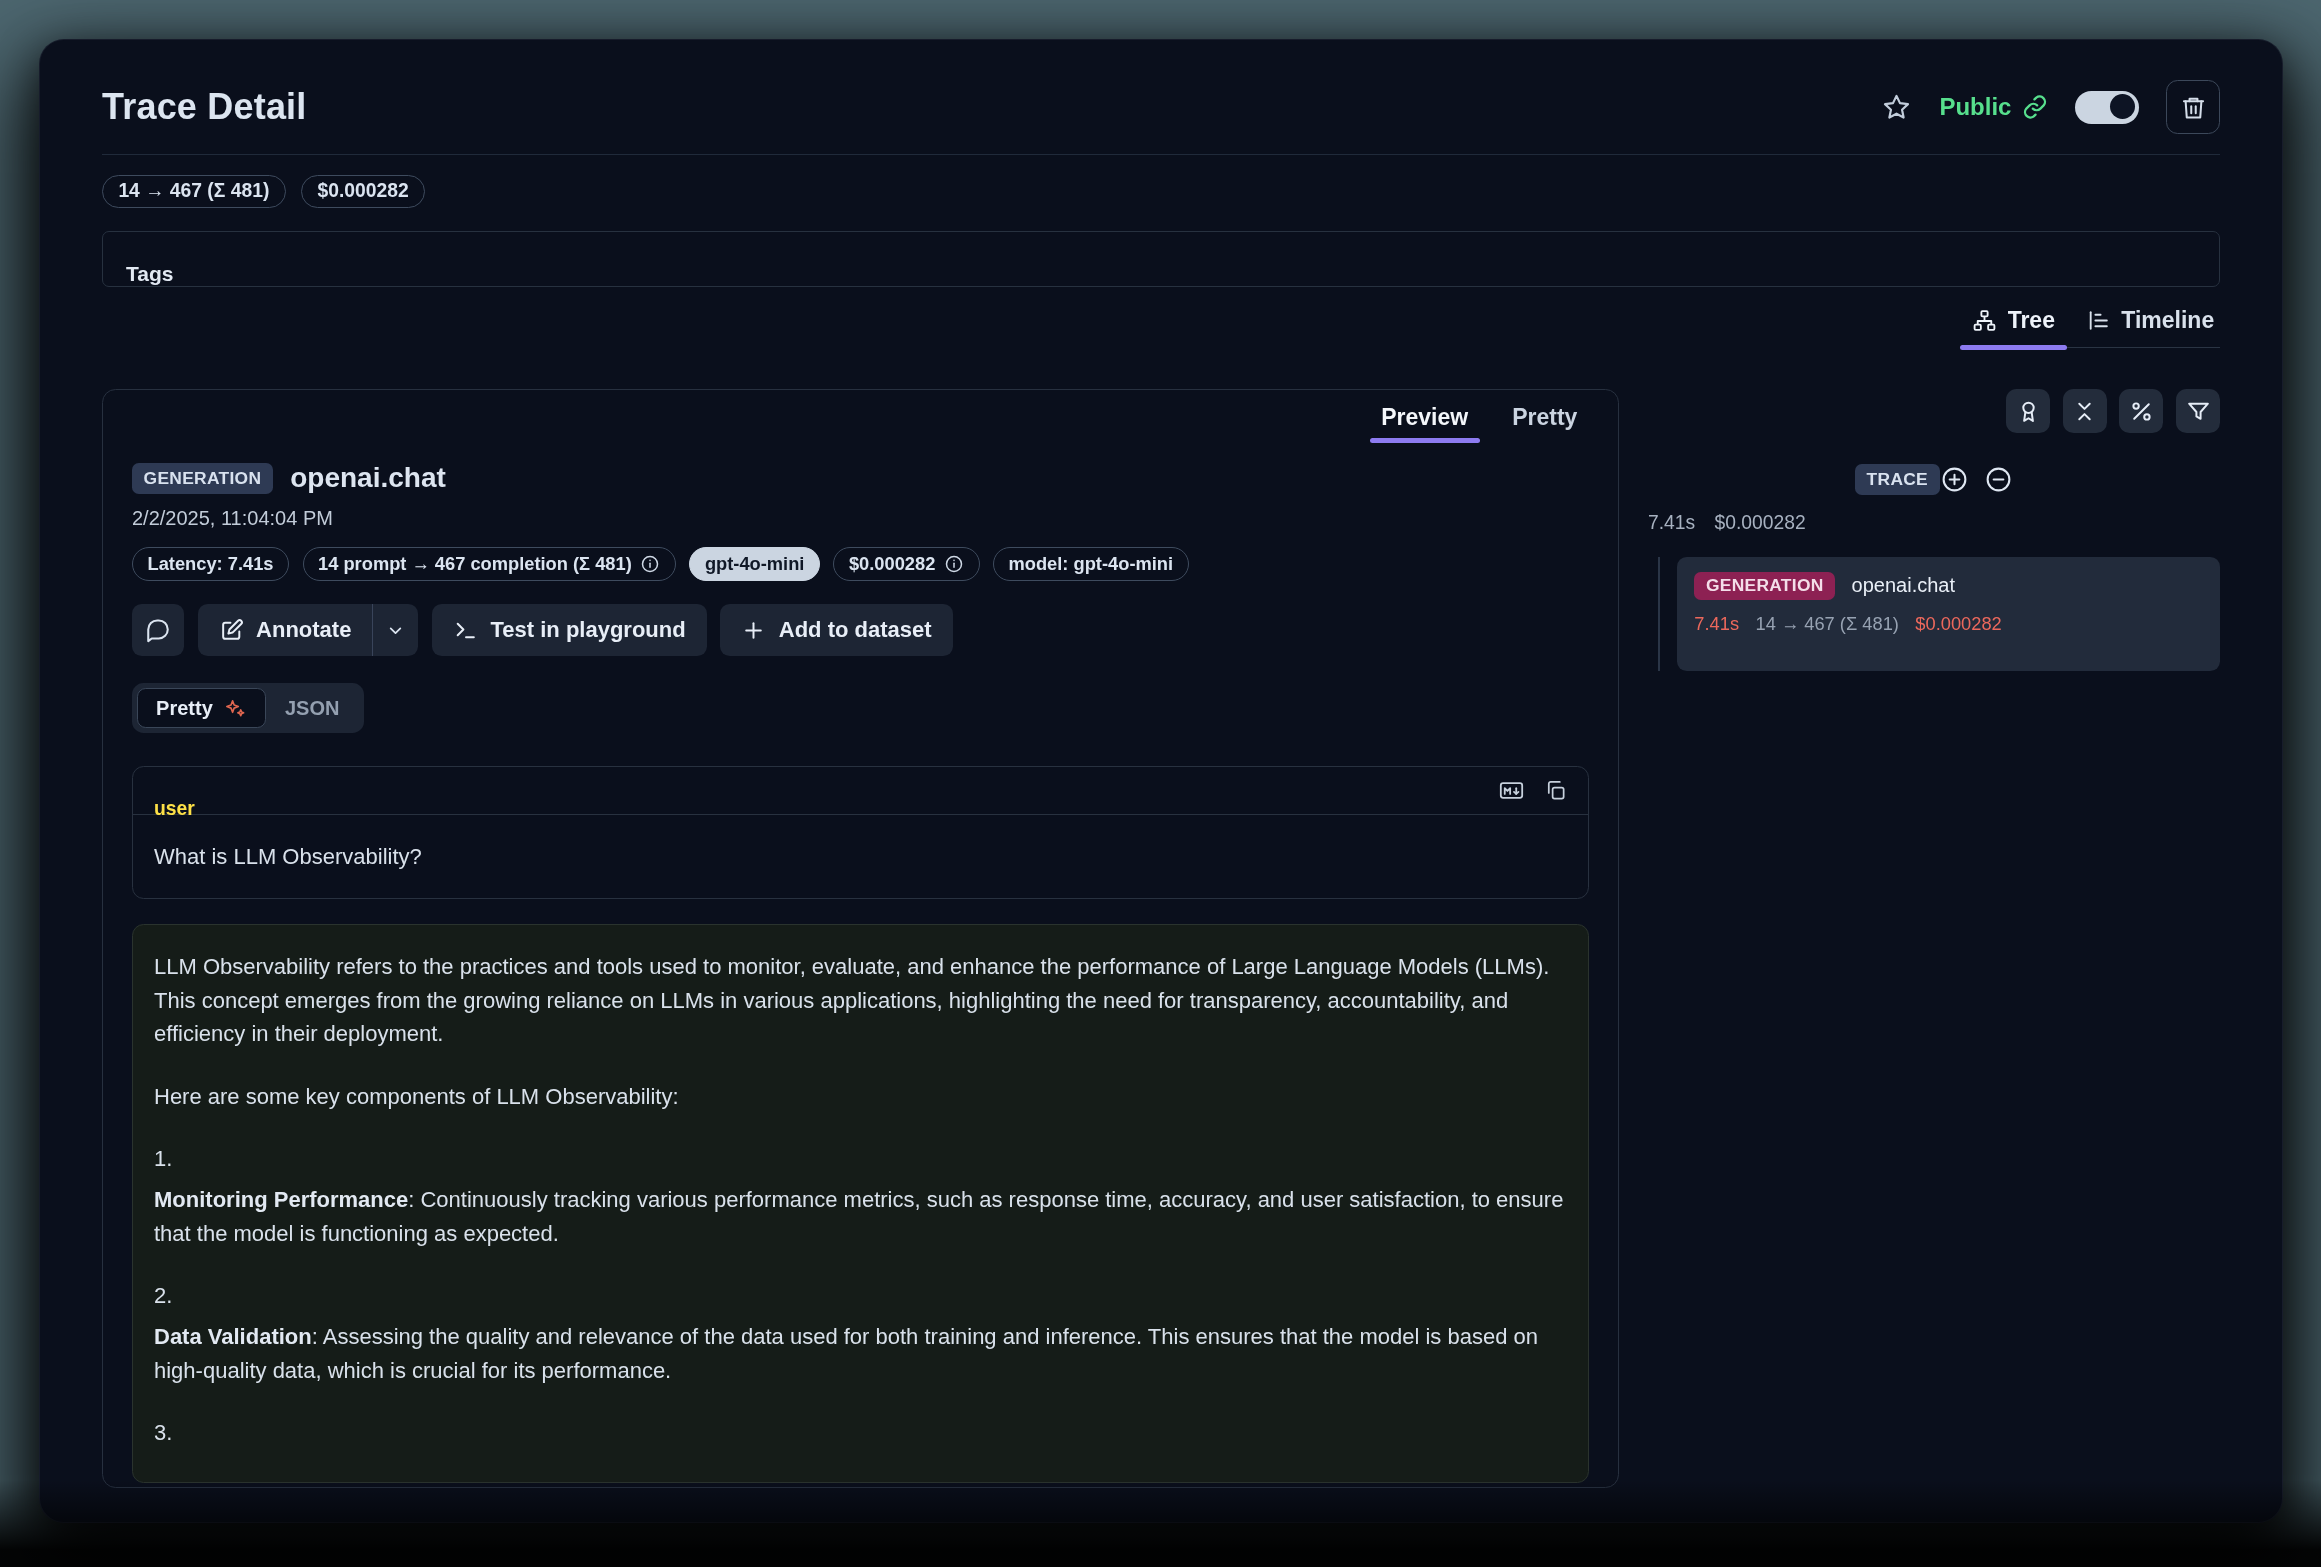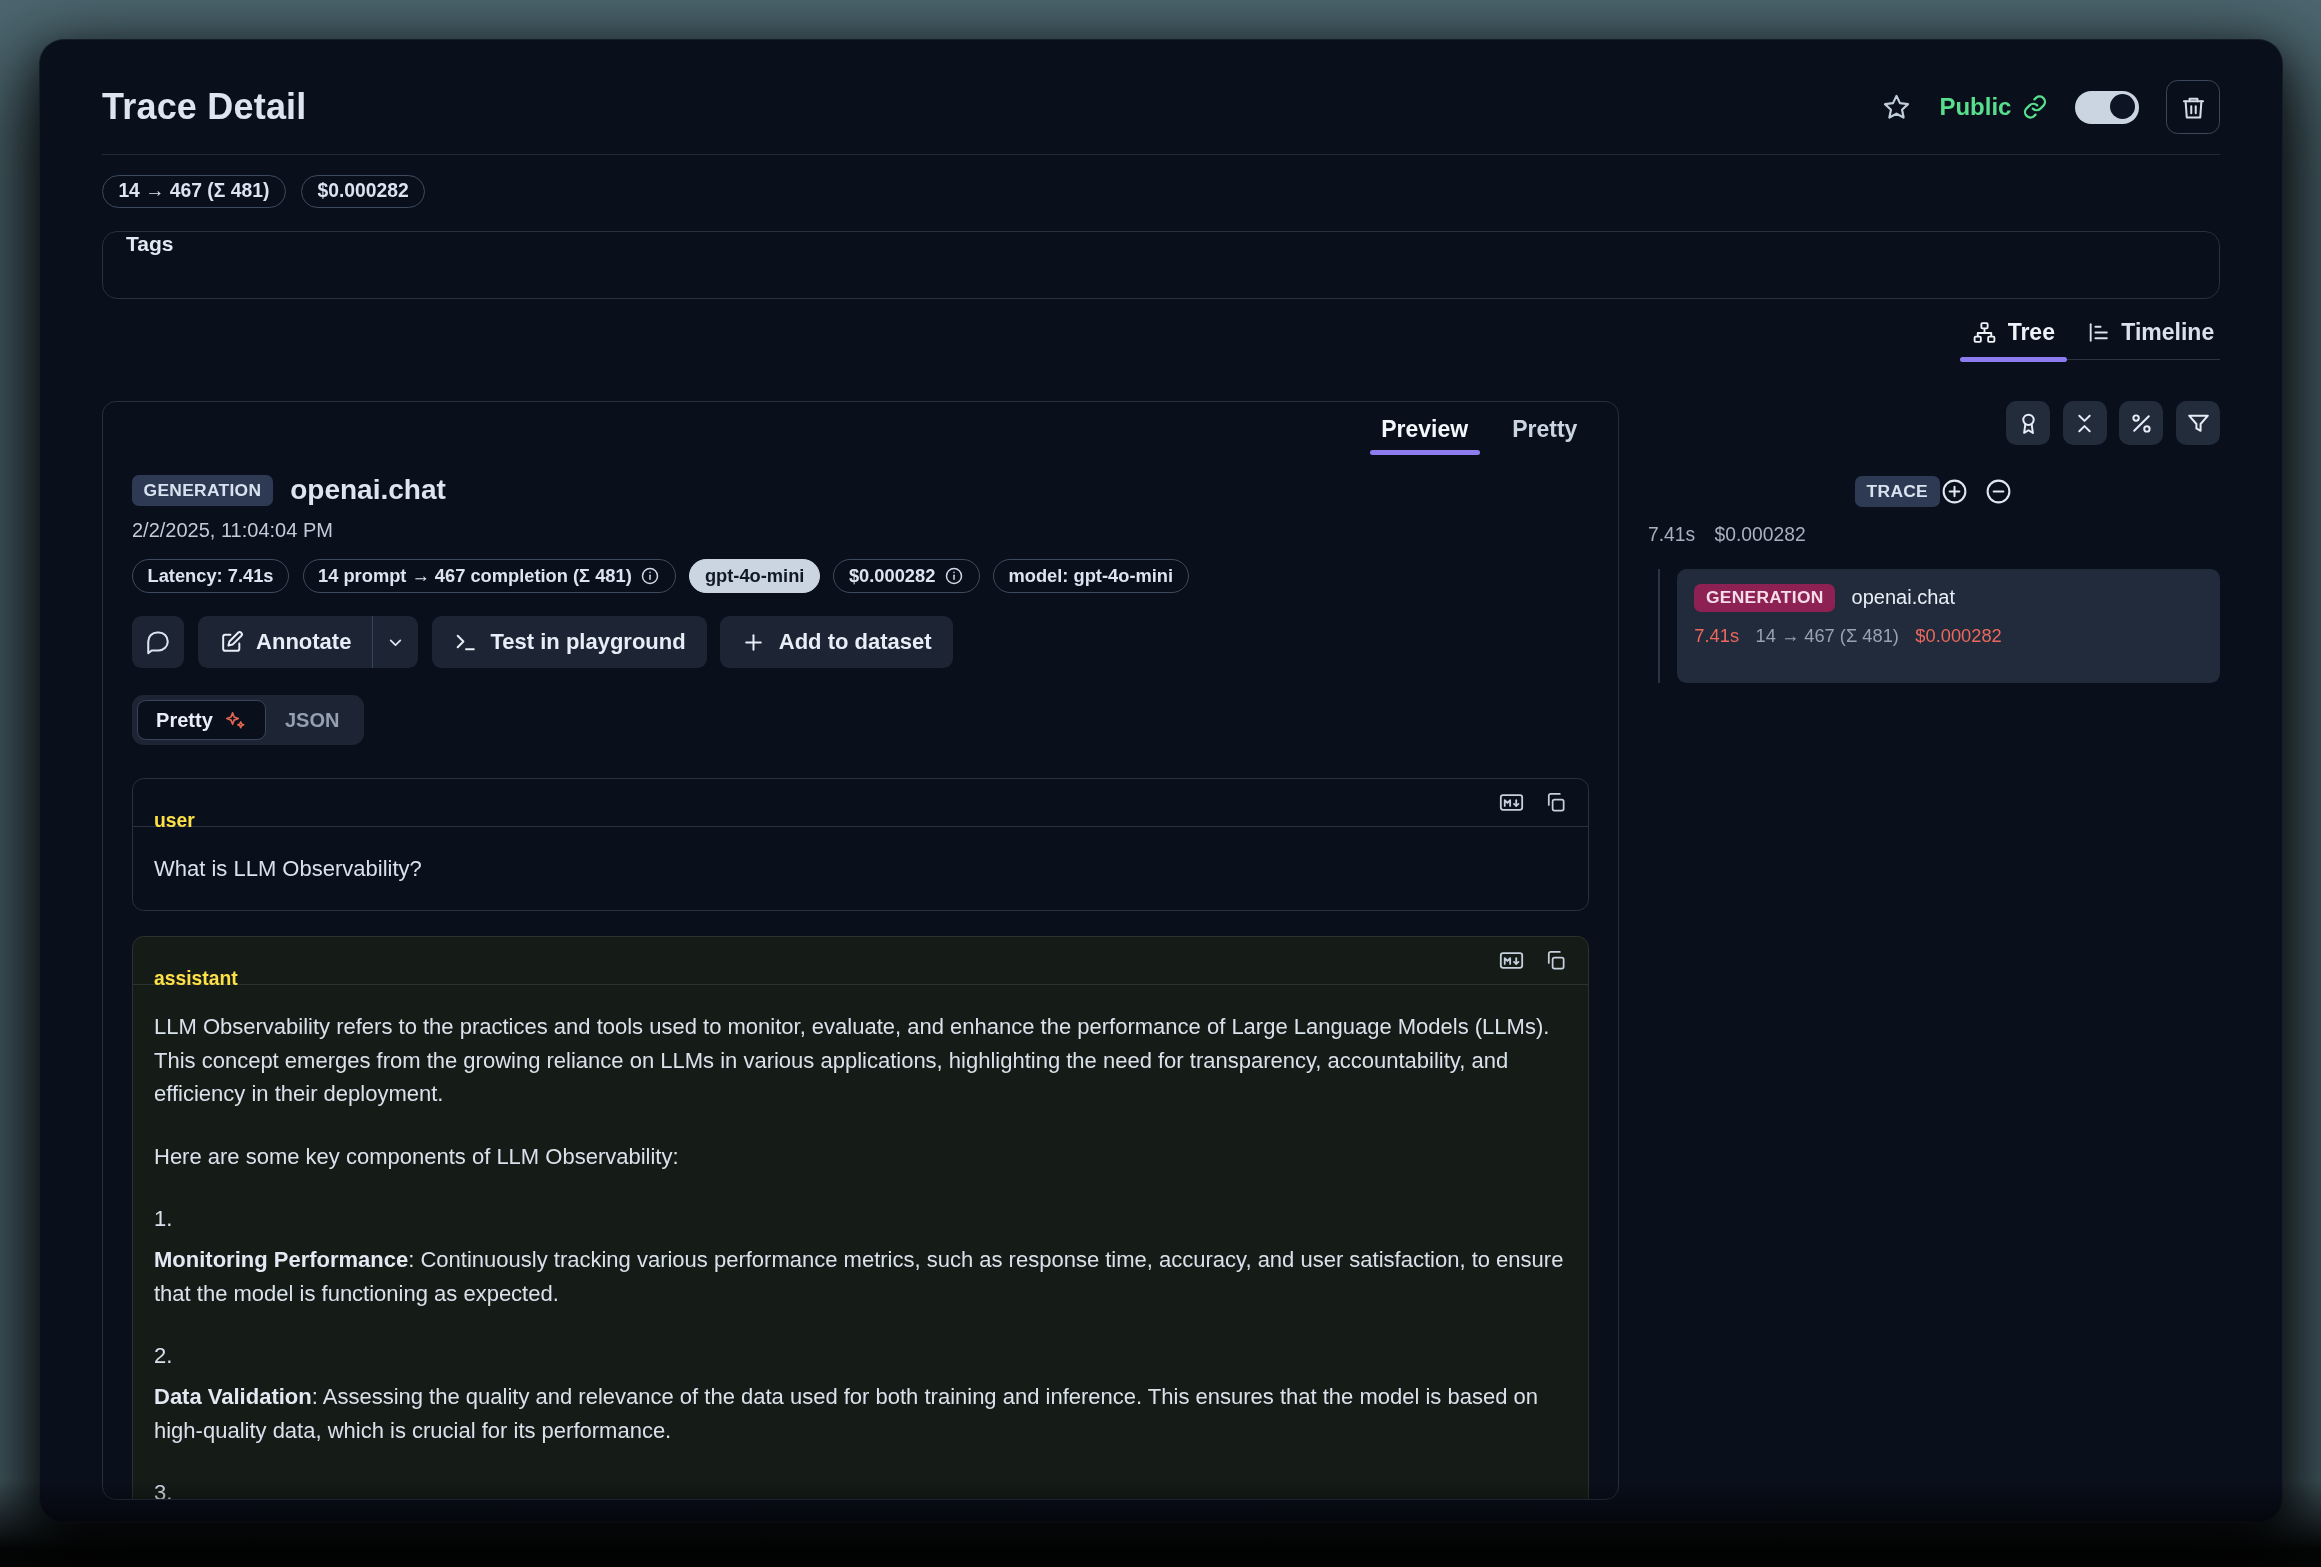--- a/index.html
+++ b/index.html
@@ -40,22 +40,22 @@
   
   .badges-row{ display:flex; gap:15.4px; margin-top:19.3px; }
   .pill{
     border:1px solid #3e4b5e; border-radius:965px; padding:4.8px 15.4px;
     font-size:19.3px; font-weight:700; color:#dbe4f0; display:inline-flex; align-items:center; gap:8.7px;
     white-space:nowrap;
   }
   .pill.filled{ background:#cbd5e1; color:#101826; border-color:#cbd5e1; }
   .pill .info{ color:#cfd9e6; }
 
-  .tags-box{ margin-top:23px; border:1px solid #27313f; border-radius:15px; height:68px;
-    padding:0 23px; display:flex; align-items:flex-start; font-size:21px; font-weight:700; color:#e2e9f3; }
+  .tags-box{ margin-top:23px; border:1px solid #27313f; border-radius:7px; height:56px;
+    padding:0 23px; display:flex; align-items:flex-end; font-size:21px; font-weight:700; color:#e2e9f3; }
 
   
   .tabs-row{ display:flex; justify-content:flex-end; margin-top:11.6px; }
   .view-tabs{ display:flex; gap:27px; border-bottom:1px solid #2a3443; padding:0 3.9px; }
   .view-tab{ display:flex; align-items:center; gap:10.6px; font-size:23px; font-weight:600;
     color:#d9e1ec; padding:7.7px 1.9px 13.5px; position:relative; cursor:pointer; }
   .view-tab.active{ color:#eef3fa; }
   .view-tab.active::after{ content:""; position:absolute; left:-9.7px; right:-9.7px; bottom:-2.9px;
     height:4.8px; border-radius:2.9px; background:#8d7bf0; }
 
@@ -334,39 +334,20 @@
                   </svg>
               </span>
             </span>
           </div>
           <div class="msg-body">
             <div class="msg-para" style="margin:0;">What is LLM Observability?</div>
           </div>
         </div>
 
         <div class="msg-card assistant">
-          <div class="msg-head">
-            <span class="role">assistant</span>
-            <span class="msg-icons">
-              <span class="mi">
-                <svg width="27" height="27" viewBox="0 0 24 24" fill="none" stroke="currentColor" stroke-width="1.6" stroke-linecap="round" stroke-linejoin="round">
-                    <rect x="2.5" y="5.5" width="19" height="13" rx="2"></rect>
-                    <path d="M6 15v-5l2.4 2.4L10.8 10v5"></path>
-                    <path d="M16.2 10v5"></path>
-                    <path d="M14.2 13.2l2 1.8 2-1.8"></path>
-                  </svg>
-              </span>
-              <span class="mi">
-                <svg width="23" height="23" viewBox="0 0 24 24" fill="none" stroke="currentColor" stroke-width="1.8" stroke-linecap="round" stroke-linejoin="round">
-                    <rect x="9" y="9" width="11.5" height="11.5" rx="2"></rect>
-                    <path d="M5 14.5V5a2 2 0 0 1 2-2h9.5"></path>
-                  </svg>
-              </span>
-            </span>
-          </div>
           <div class="msg-body">
             <div id="assistant-paragraphs">
                 <div class="msg-para">LLM Observability refers to the practices and tools used to monitor, evaluate, and enhance the performance of Large Language Models (LLMs). This concept emerges from the growing reliance on LLMs in various applications, highlighting the need for transparency, accountability, and efficiency in their deployment.</div>
                 <div class="msg-para">Here are some key components of LLM Observability:</div>
                 <div class="msg-num">1.</div>
                 <div class="msg-line"><strong>Monitoring Performance</strong>: Continuously tracking various performance metrics, such as response time, accuracy, and user satisfaction, to ensure that the model is functioning as expected.</div>
                 <div class="msg-num">2.</div>
                 <div class="msg-line"><strong>Data Validation</strong>: Assessing the quality and relevance of the data used for both training and inference. This ensures that the model is based on high-quality data, which is crucial for its performance.</div>
                 <div class="msg-num">3.</div>
               </div>

